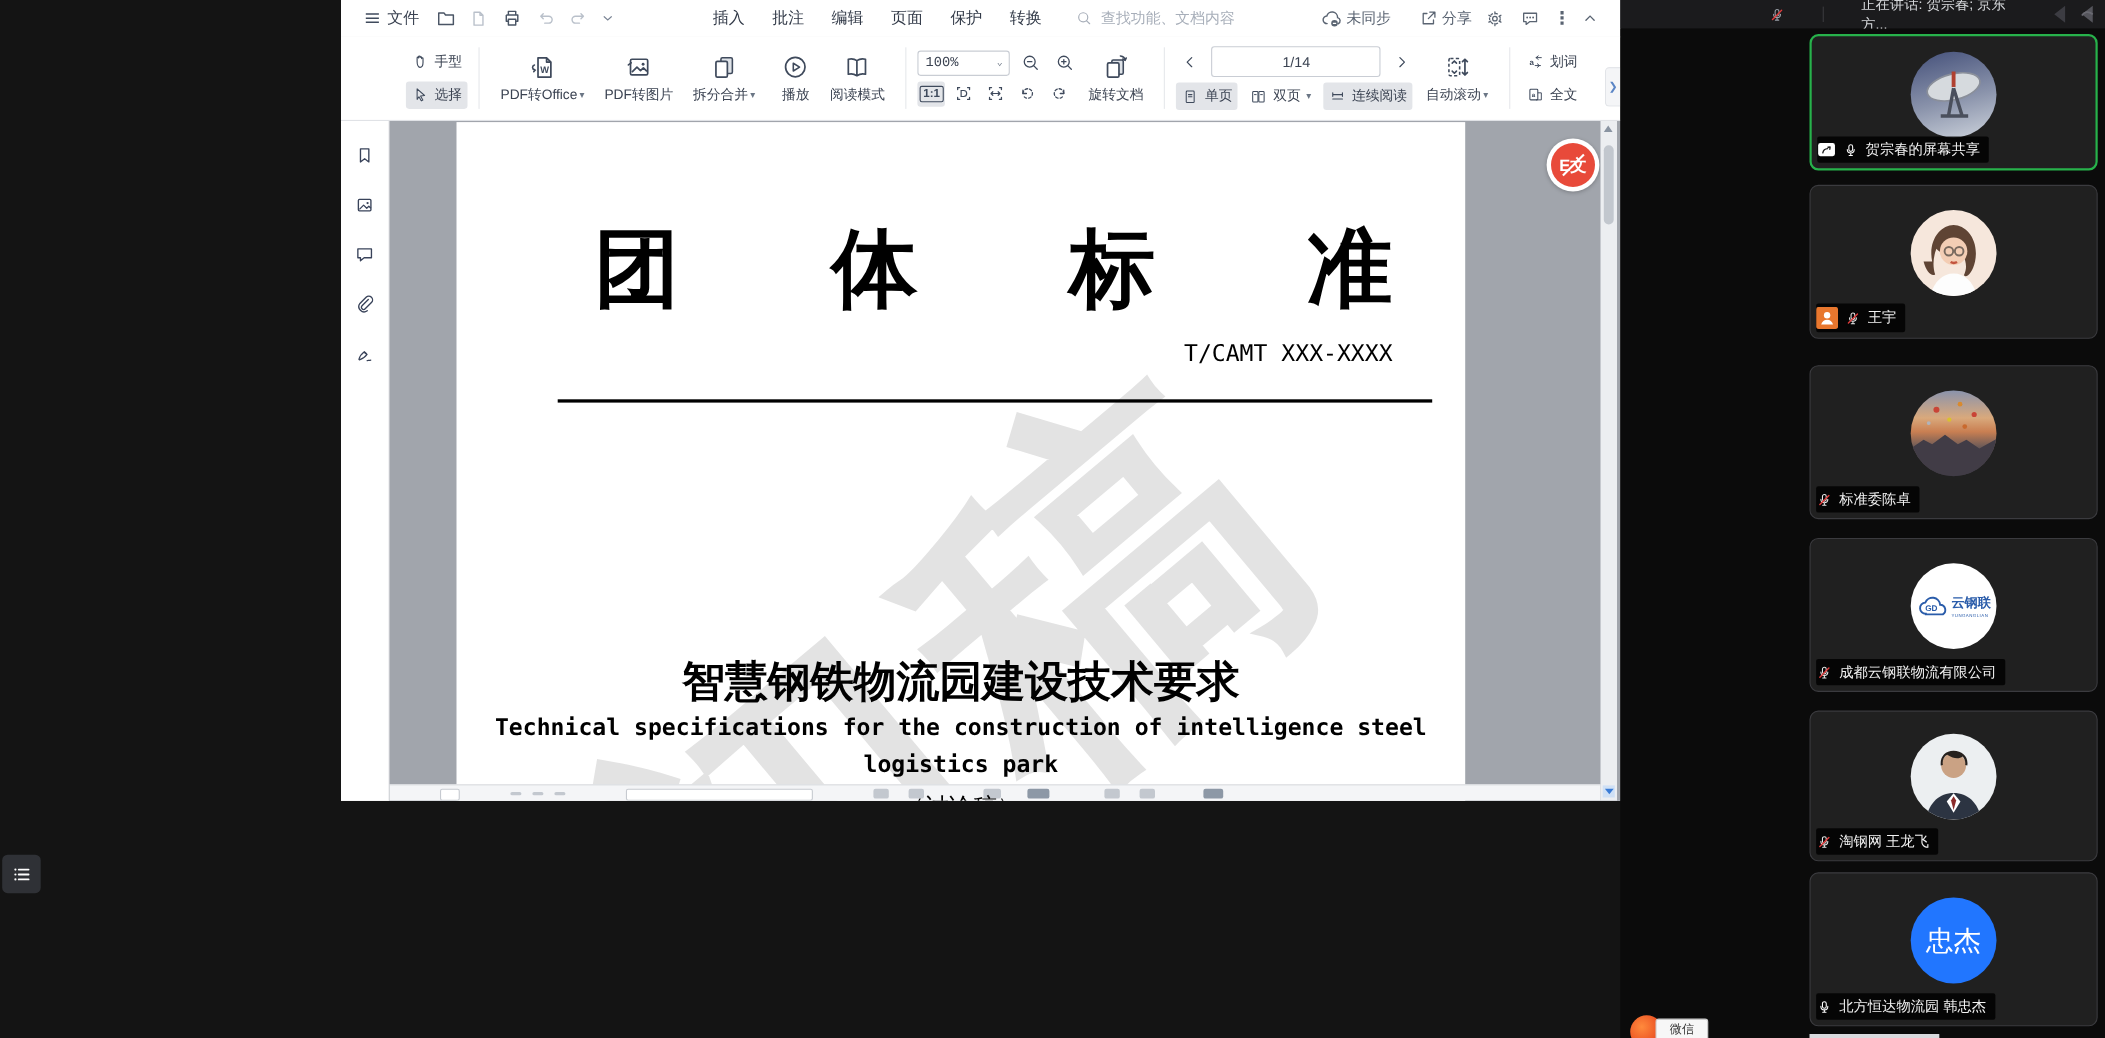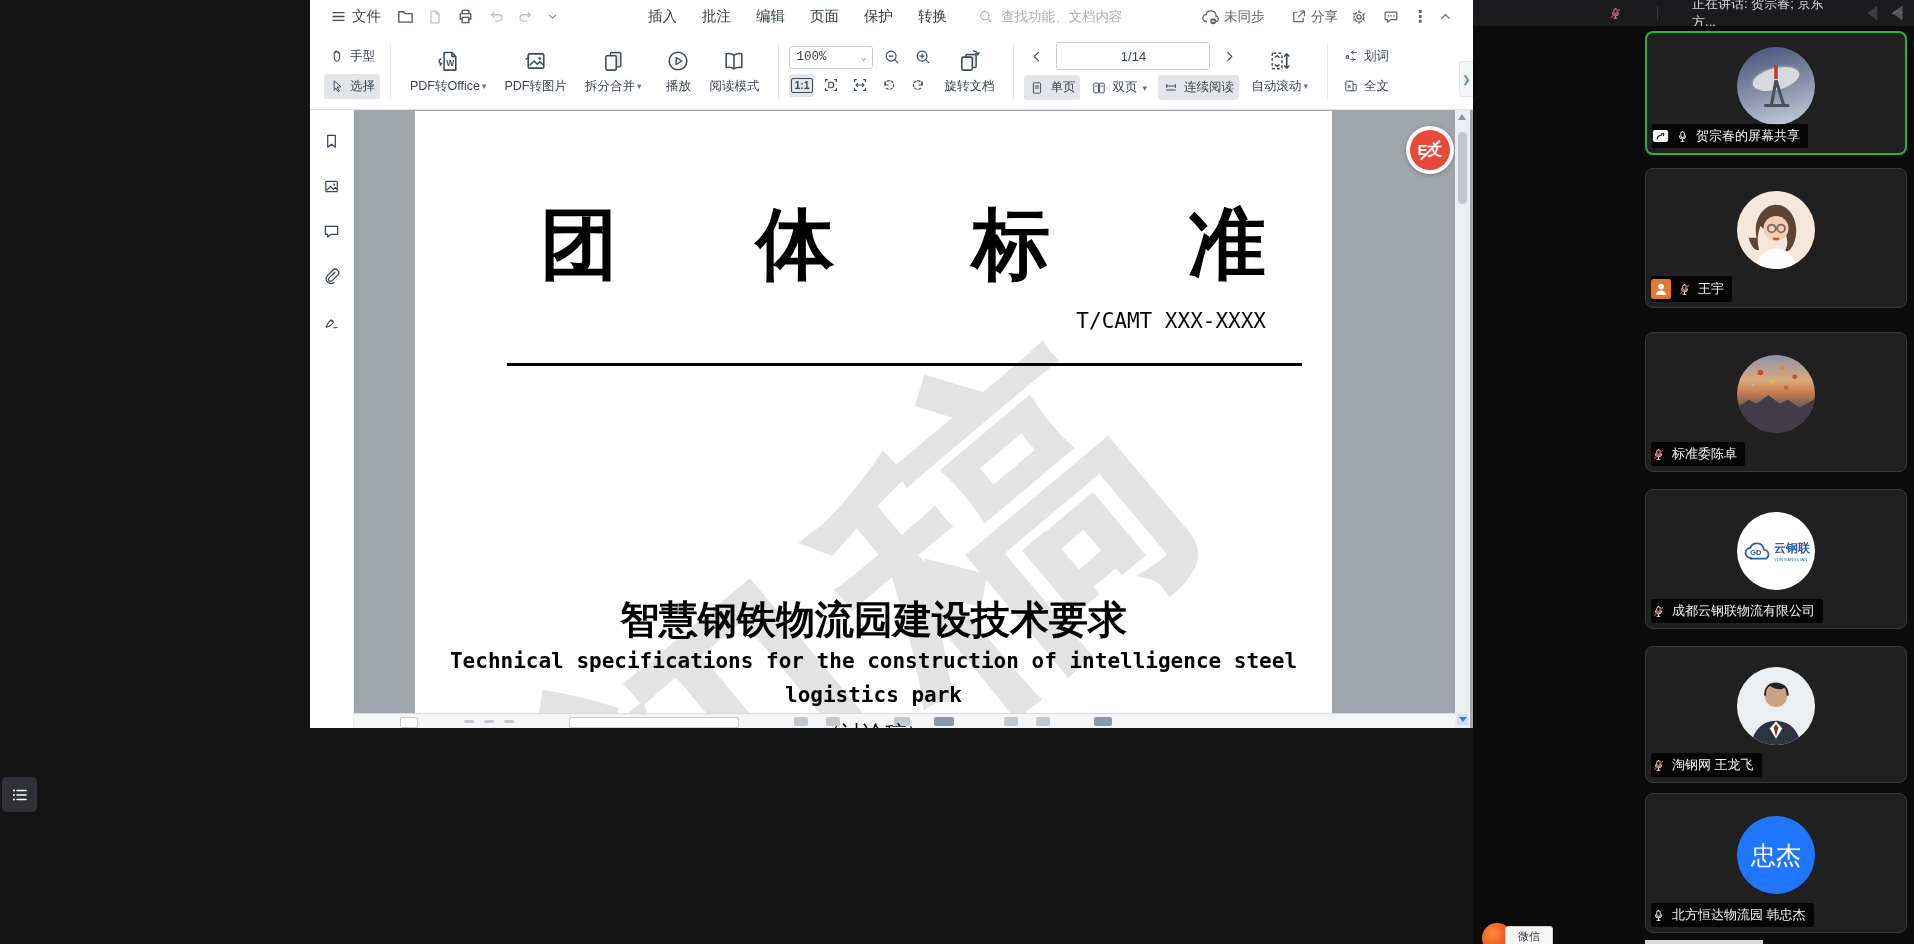--- a/index.html
+++ b/index.html
@@ -11,21 +11,21 @@
   #menubar{position:absolute;left:0;top:0;width:100%;height:33px;background:#fff;border-bottom:1px solid #f0f1f3;}
   .mitem{position:absolute;top:0;height:33px;display:flex;align-items:center;gap:5px;color:#3b4352;font-size:14.5px;cursor:default;}
   .qbtn{color:#4a5565;}
   .qbtn.dis{color:#b9c0ca;}
   .tab{position:absolute;top:0;height:33px;display:flex;align-items:center;font-size:14.5px;color:#323a48;}
   .tab.active{background:#e4422f;color:#fff;border-radius:14px;height:25px;top:4px;padding:0 16px;font-weight:bold;margin-top:32px;}
   #search-wrap{position:absolute;left:668px;top:5px;width:195px;height:23px;display:flex;align-items:center;gap:6px;color:#a7aeb9;}
   #search-wrap input{border:none;outline:none;font-size:13.5px;color:#5a6472;width:160px;background:transparent;font-family:inherit;}
   #search-wrap input::placeholder{color:#a7aeb9;}
   
-  #toolbar{position:absolute;left:0;top:33px;width:100%;height:77px;background:#fff;border-bottom:1px solid #e0e2e6;display:flex;align-items:center;padding-left:14px;box-sizing:border-box;overflow:hidden;}
+  #toolbar{position:absolute;left:0;top:33px;width:100%;height:77px;background:#fff;border-bottom:1px solid #e0e2e6;display:flex;align-items:center;padding-left:14px;box-sizing:border-box;overflow:hidden;justify-content:flex-end;}
   .tdiv{width:1px;height:56px;background:#e6e8ec;margin:0 10px;flex:0 0 auto;}
   .stack{display:flex;flex-direction:column;gap:5px;flex:0 0 auto;}
   .srow{display:flex;align-items:center;gap:5px;height:25px;font-size:12.5px;color:#3b4352;padding:0 5px;border-radius:3px;}
   .srow.sel{background:#e3e5e9;}
   .big{display:flex;flex-direction:column;align-items:center;justify-content:center;gap:4px;font-size:12.5px;color:#3b4352;flex:0 0 auto;padding:0 9px;}
   .big .lbl{display:flex;align-items:center;gap:2px;white-space:nowrap;}
   .caret{font-size:9px;color:#6b7685;}
   .ic{color:#3f4a5c;}
   .zbox{width:84px;height:23px;border:1px solid #c9cdd4;border-radius:3px;display:flex;align-items:center;font-size:12.5px;color:#3b4352;padding:0 6px;justify-content:space-between;box-sizing:border-box;}
   .sqbtn{width:25px;height:23px;display:flex;align-items:center;justify-content:center;border-radius:3px;color:#3f4a5c;}

